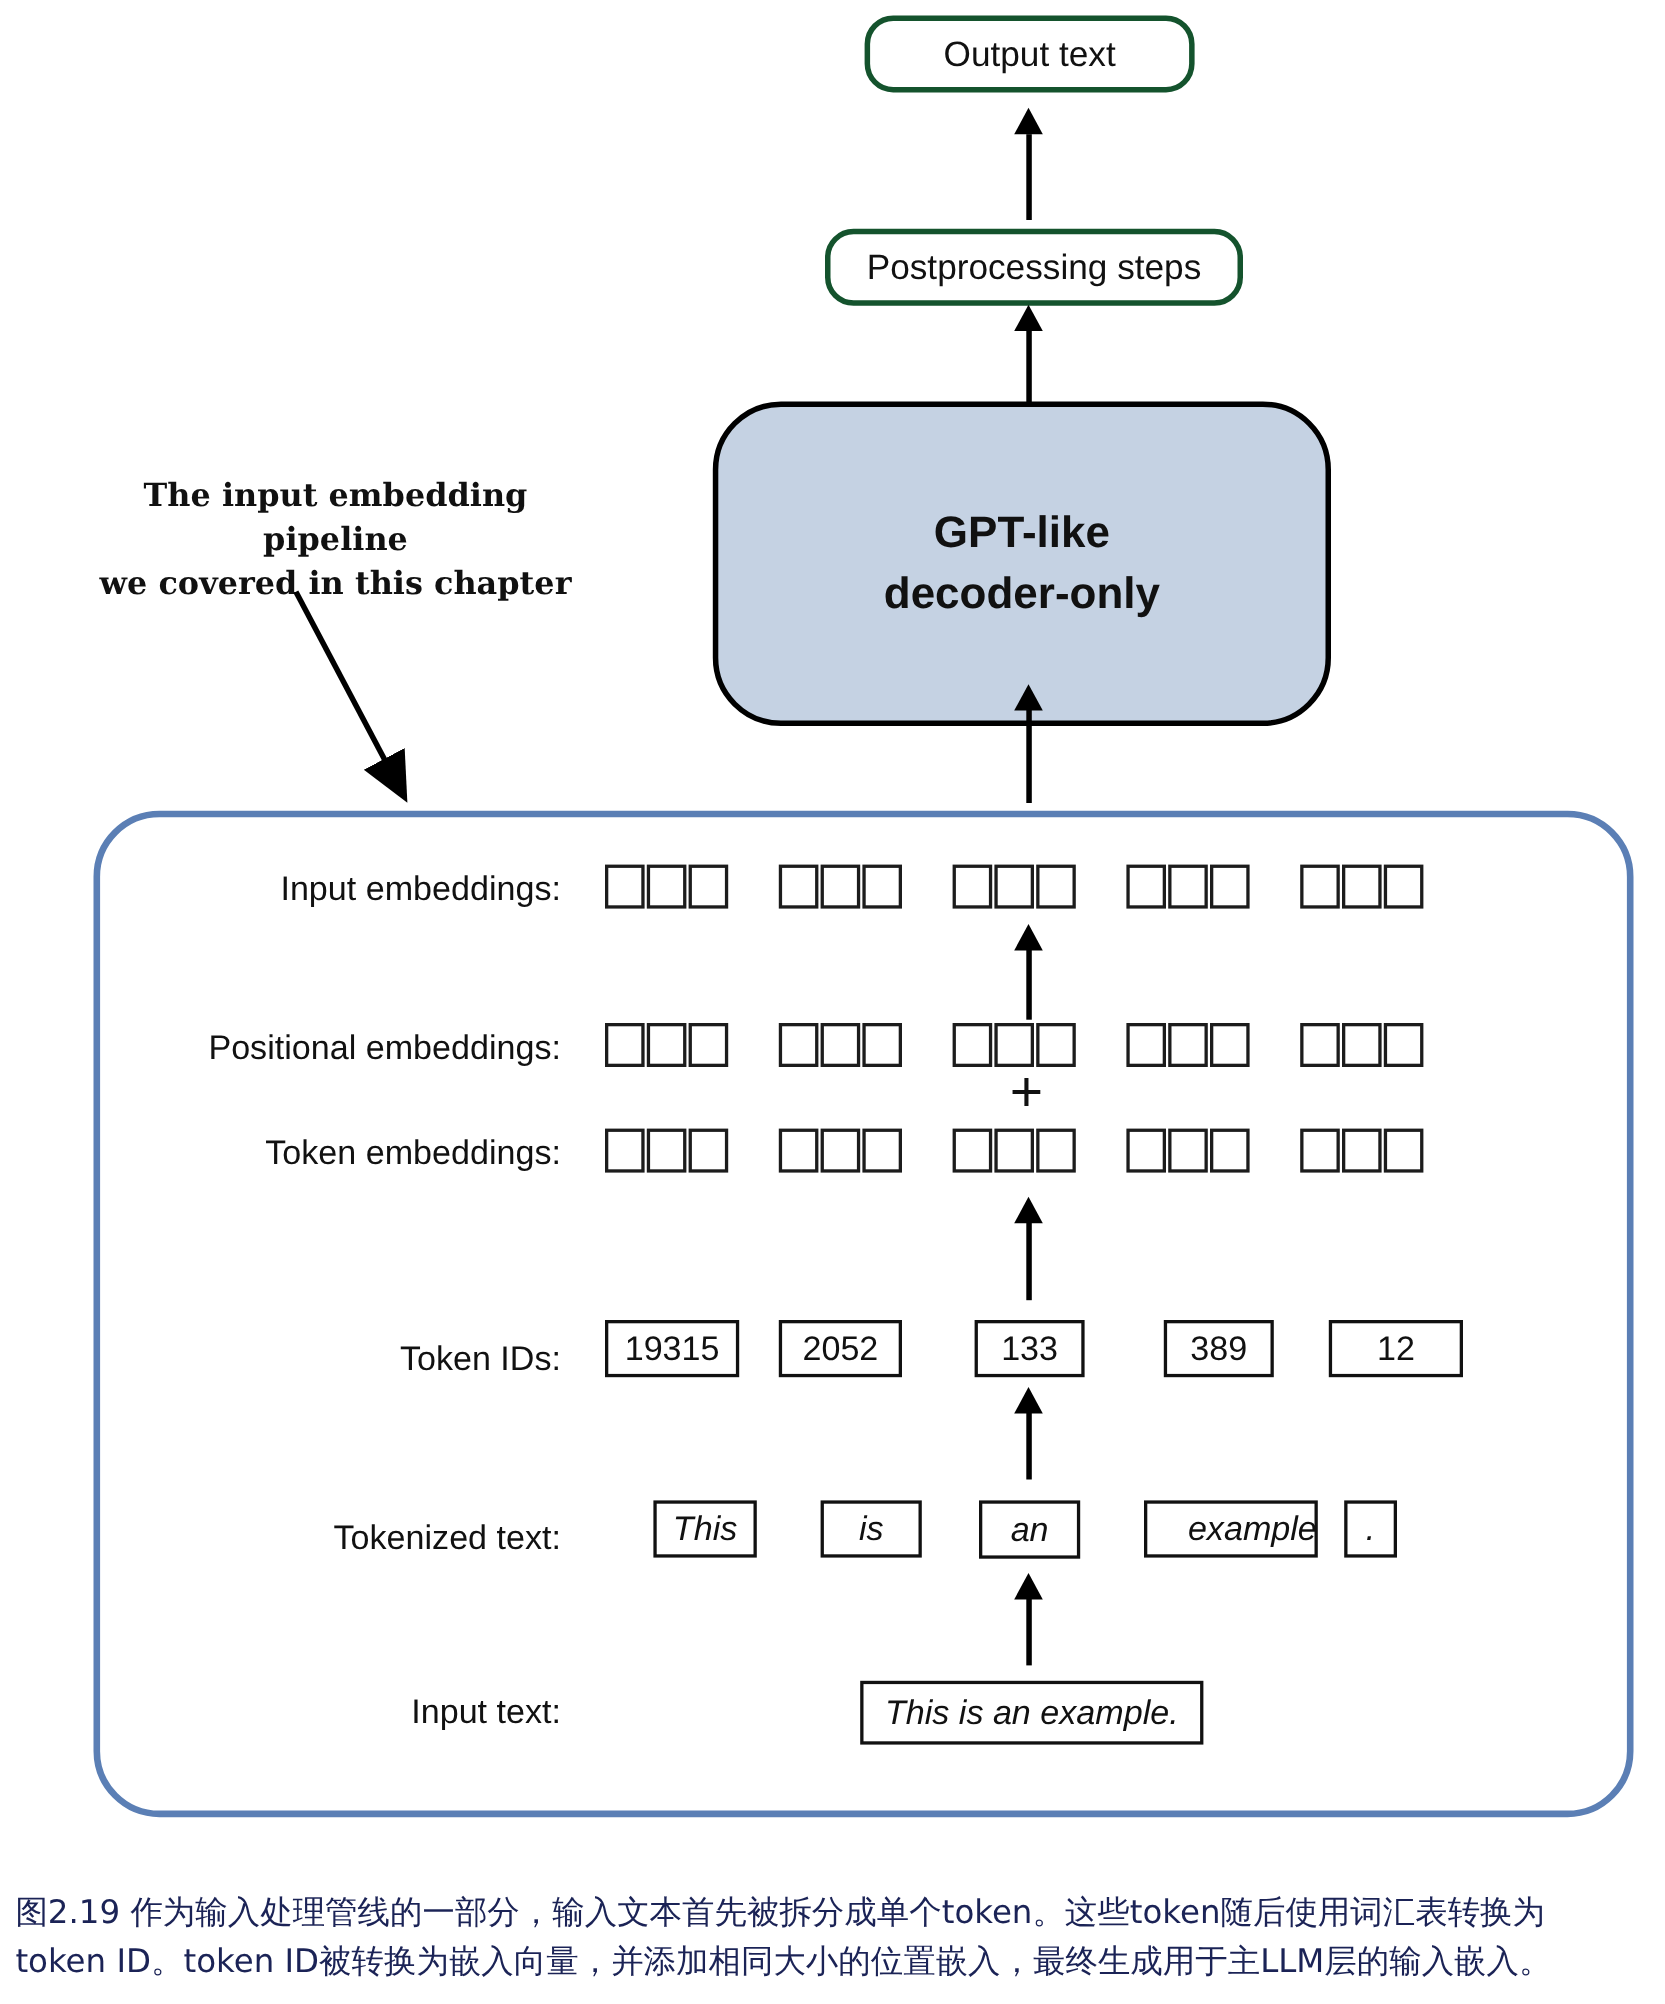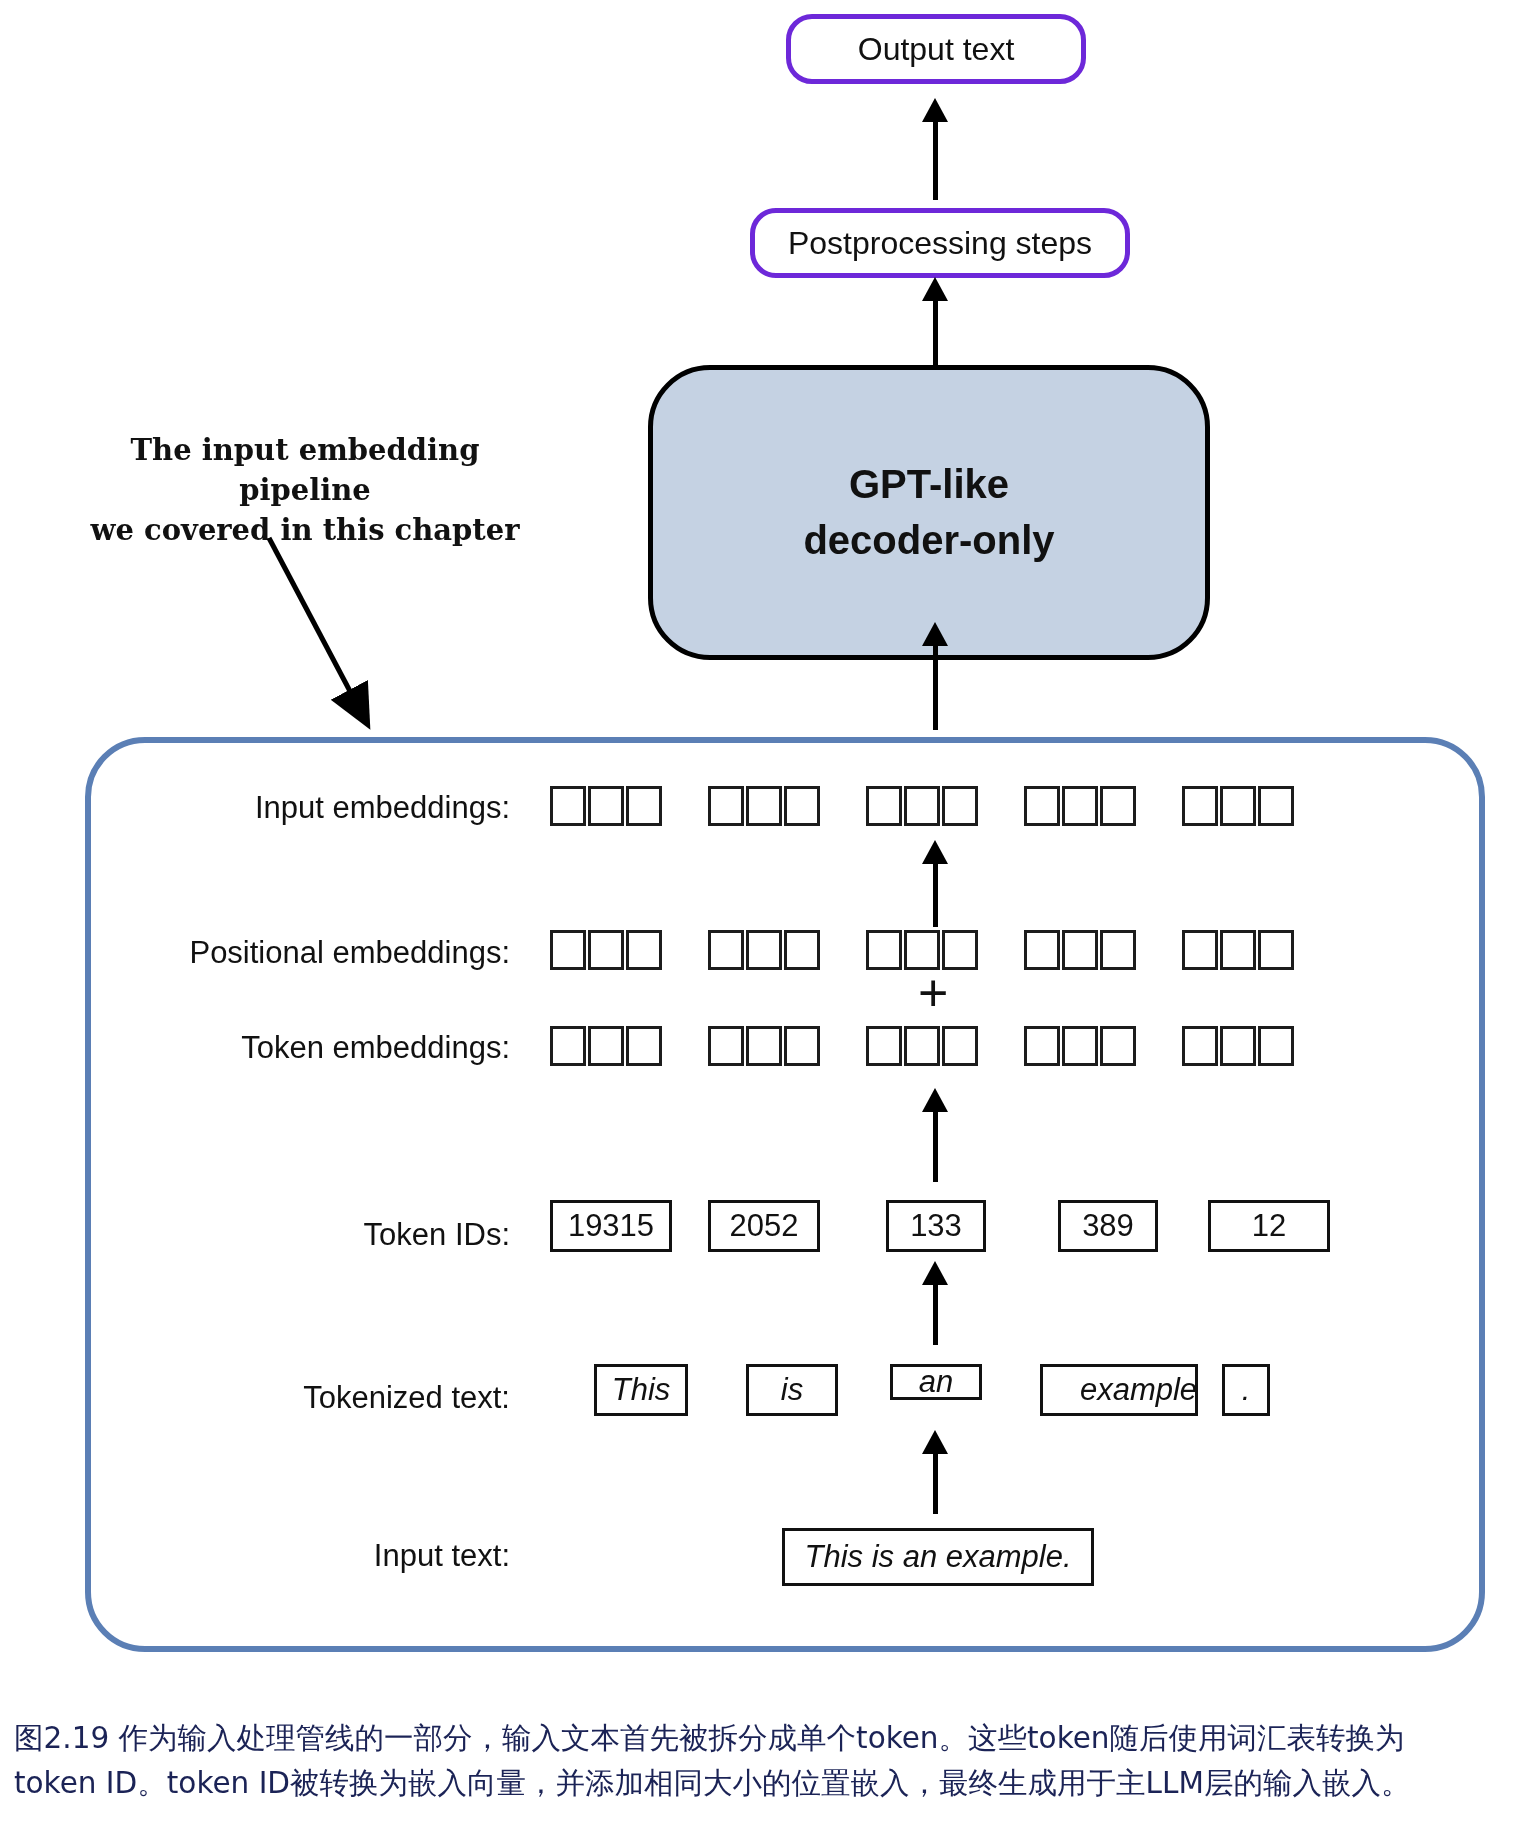--- a/index.html
+++ b/index.html
@@ -13,21 +13,21 @@
     position: relative;
     font-family: "Liberation Sans", sans-serif;
     overflow: hidden;
   }
 
   .abs { position: absolute; }
 
   
   .rbox {
     position: absolute;
-    border: 5px solid #6d28d9;
+    border: 5px solid #14532d;
     border-radius: 26px;
     background: #ffffff;
     display: flex;
     align-items: center;
     justify-content: center;
     box-sizing: border-box;
     color: #111111;
     text-align: right;
   }
   #output-text-box {
@@ -283,21 +283,21 @@
 <div class="sqbox" style="left:1058px; top:1200px; width:100px; height:52px;">389</div>
 <div class="sqbox" style="left:1208px; top:1200px; width:122px; height:52px;">12</div>
 
 <div class="arrow-shaft" style="left:933px; top:1283px; height:62px;"></div>
 <div class="arrow-head" style="left:922px; top:1261px;"></div>
 
 <div class="row-label" style="left:180px; top:1380px; width:330px;">Tokenized text:</div>
 
 <div class="sqbox italic" style="left:594px; top:1364px; width:94px; height:52px;">This</div>
 <div class="sqbox italic" style="left:746px; top:1364px; width:92px; height:52px;">is</div>
-<div class="sqbox italic" style="left:890px; top:1364px; width:92px; height:36px;">an</div>
+<div class="sqbox italic" style="left:890px; top:1364px; width:92px; height:53px;">an</div>
 <div class="sqbox italic" style="left:1040px; top:1364px; width:158px; height:52px;padding-left:39px;">example</div>
 <div class="sqbox italic" style="left:1222px; top:1364px; width:48px; height:52px;">.</div>
 
 <div class="arrow-shaft" style="left:933px; top:1452px; height:62px;"></div>
 <div class="arrow-head" style="left:922px; top:1430px;"></div>
 
 <div class="row-label" style="left:210px; top:1538px; width:300px;">Input text:</div>
 
 <div class="sqbox italic" style="left:782px; top:1528px; width:312px; height:58px;">This is an example.</div>
 

